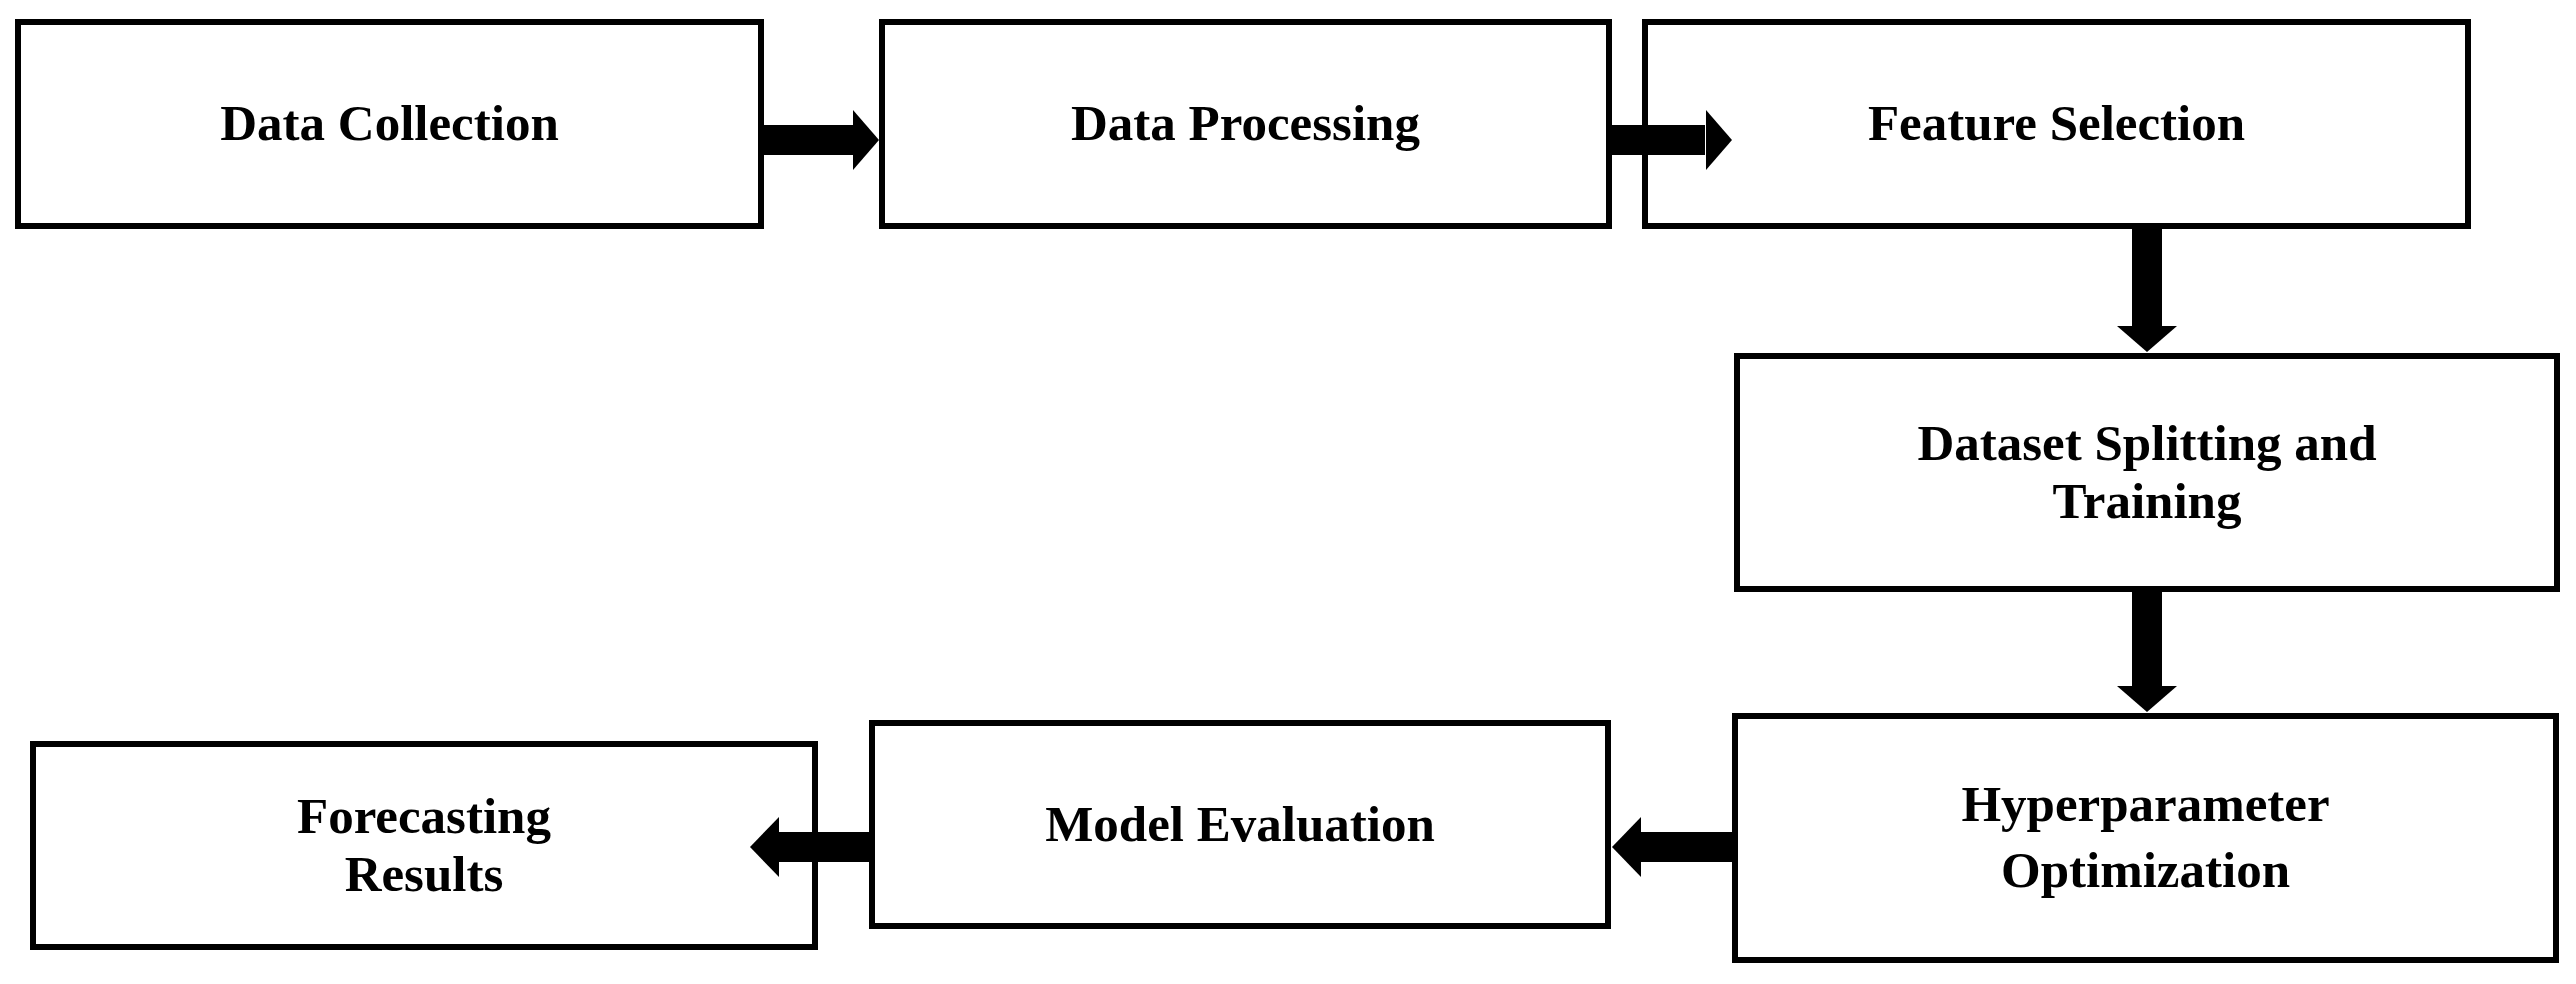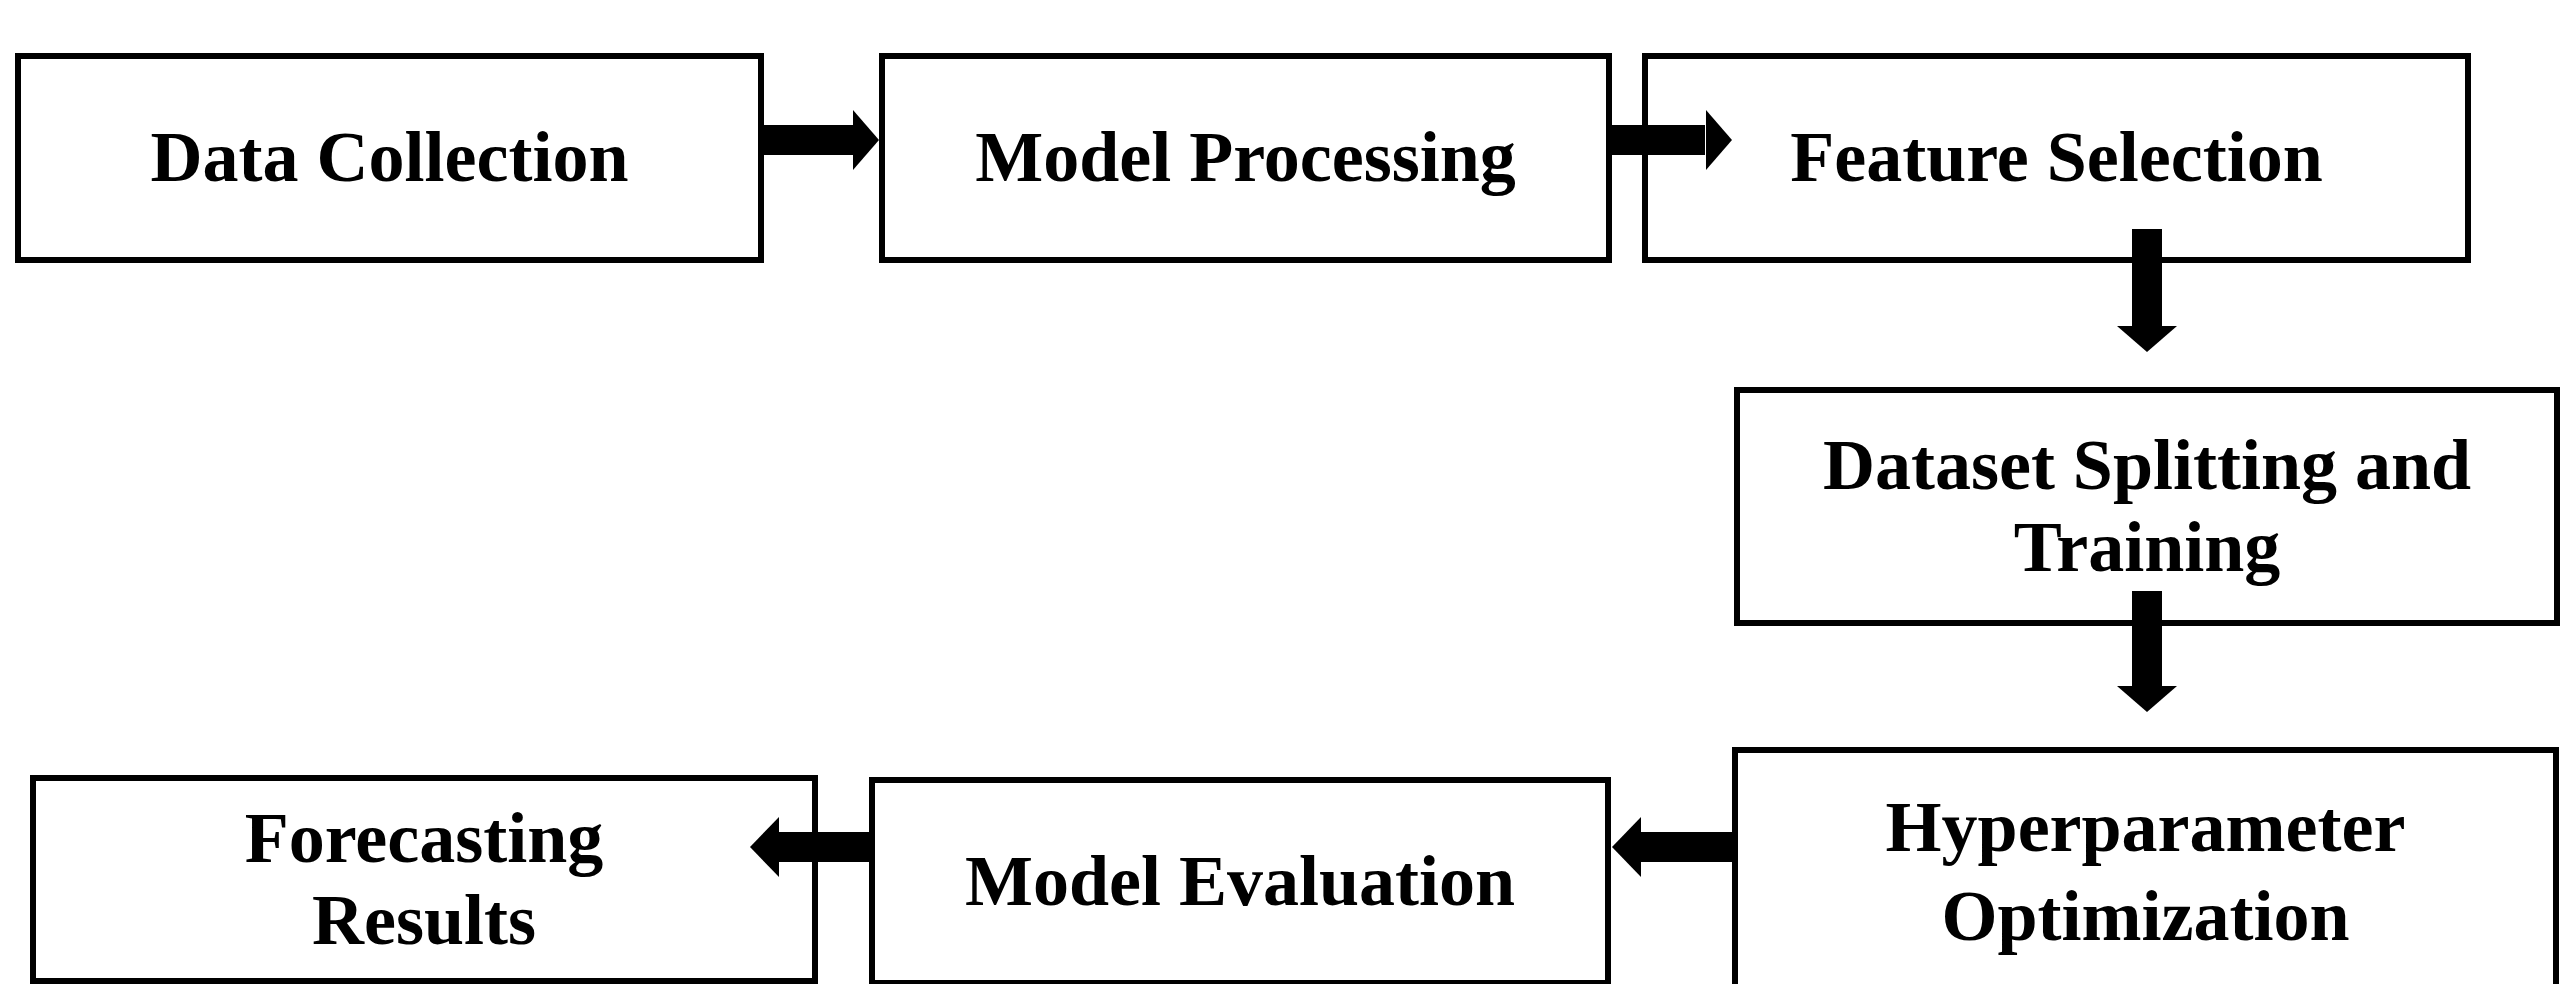--- a/index.html
+++ b/index.html
@@ -23,32 +23,31 @@
     position: absolute;
     background: var(--paper);
     border: 6.6px solid var(--ink);
     display: flex;
     flex-direction: column;
     align-items: center;
     justify-content: center;
     text-align: center;
     color: var(--ink);
     font-weight: bold;
-    font-size: 72px;
+    font-size: 51px;
     line-height: 1.13;
-    margin-top: 34px;
   }
   .node .line { display: block; white-space: nowrap; }
 
   .n1 { left: 15px;   top: 19px;  width: 749px;  height: 210px; }
   .n2 { left: 879px; top: 19px;  width: 733px;  height: 210px; }
   .n3 { left: 1642px; top: 19px;  width: 829px; height: 210px; }
   .n4 { left: 1734px; top: 353px; width: 826px; height: 239px; }
   .n5 { left: 1732px; top: 713px; width: 827px; height: 250px; gap: 8px; }
-  .n6 { left: 869px; top: 743px; width: 742px;  height: 209px; align-items: center; }
+  .n6 { left: 869px; top: 720px; width: 742px;  height: 209px; align-items: center; }
   .n7 { left: 30px;   top: 741px; width: 788px;  height: 209px; }
 
   
   .shaft, .head { position: absolute; }
   .shaft { background: var(--ink); }
   .head  { width: 0; height: 0; }
 
   .head.right {
     border-top: 30px solid transparent;
     border-bottom: 30px solid transparent;
@@ -87,21 +86,21 @@
 </head>
 <body>
 
 <div class="canvas">
 
   <div class="node n1">
     <span class="line">Data Collection</span>
   </div>
 
   <div class="node n2">
-    <span class="line">Model Processing</span>
+    <span class="line">Data Processing</span>
   </div>
 
   <div class="node n3">
     <span class="line">Feature Selection</span>
   </div>
 
   <div class="node n4">
     <span class="line">Dataset Splitting and</span>
     <span class="line">Training</span>
   </div>

